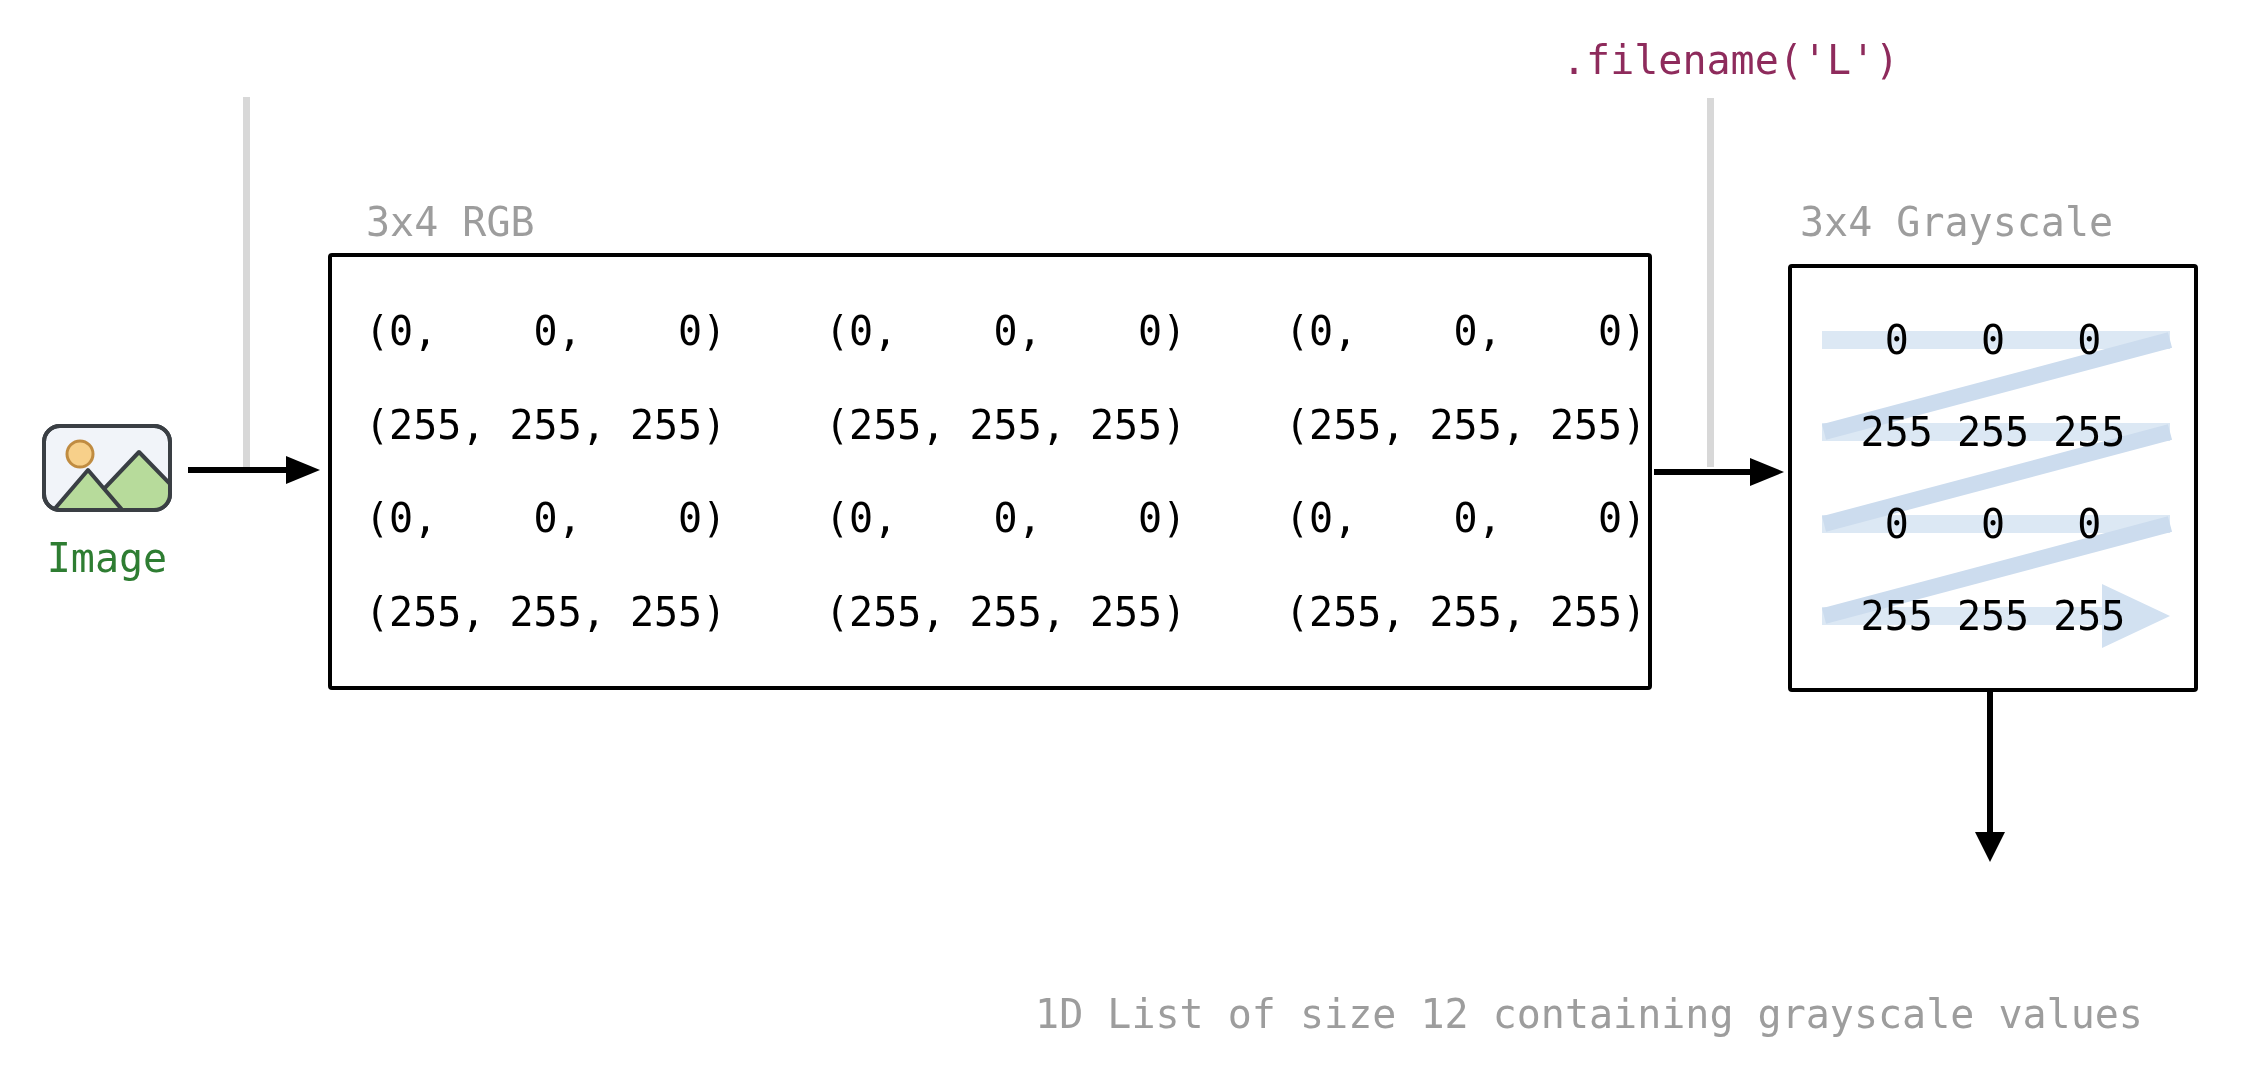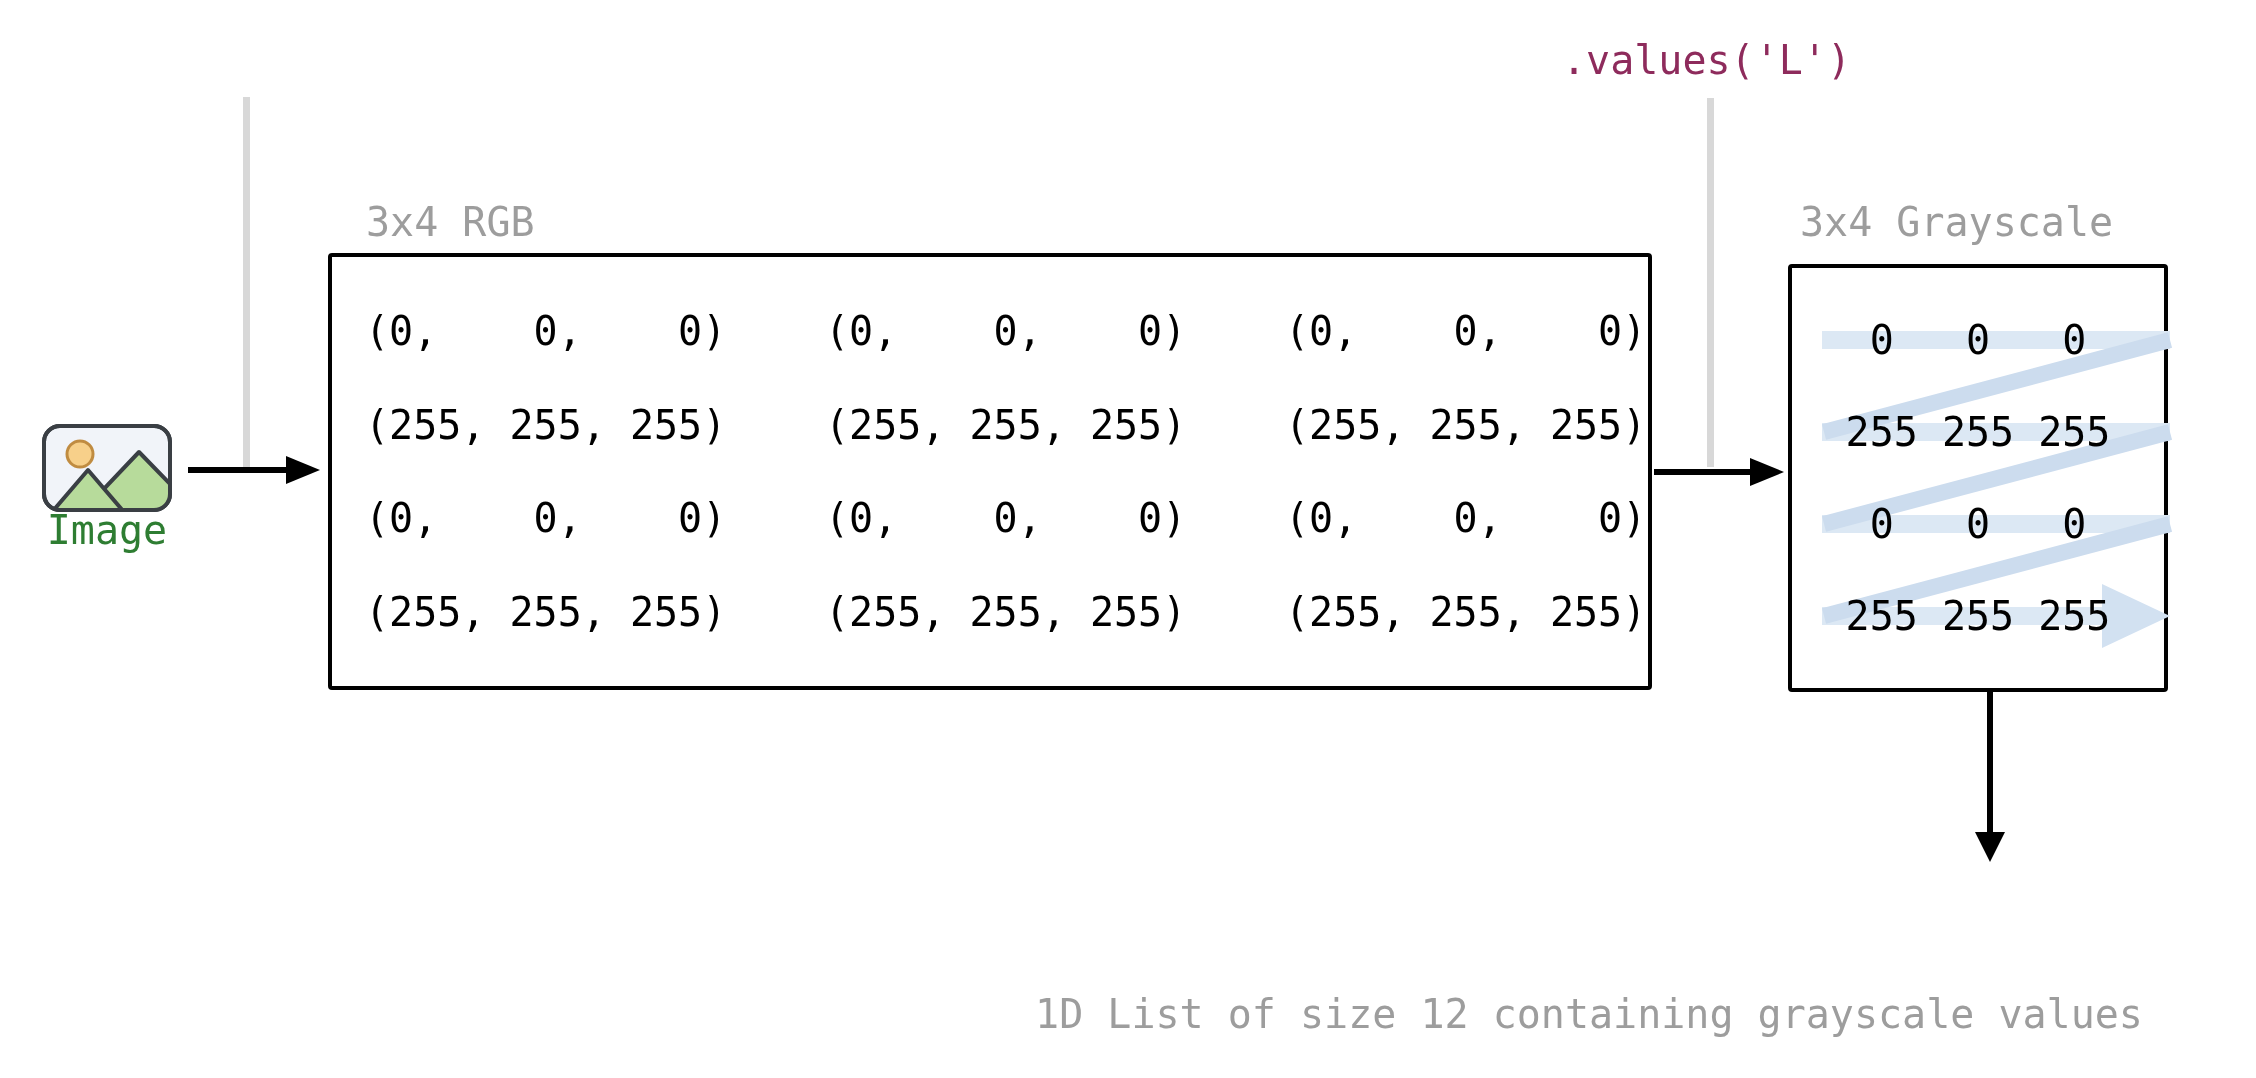--- a/index.html
+++ b/index.html
@@ -19,38 +19,38 @@
   .code-getdata{left:1454px;top:748px;}
   .guide{position:absolute;width:7px;background:var(--guide);}
   .guide1{left:243px;top:97px;height:370px;}
   .guide2{left:1707px;top:98px;height:369px;}
   .box-title{position:absolute;font-size:40px;line-height:48px;color:var(--muted);white-space:pre;}
   .rgb-title{left:366px;top:198px;}
   .gs-title{left:1800px;top:198px;}
   .rounded-box{position:absolute;background:#fff;border:4px solid #000;border-radius:4px;box-sizing:border-box;}
   .rgb-box{left:328px;top:253px;width:1324px;height:437px;display:flex;flex-direction:column;justify-content:space-evenly;padding-left:33px;}
   .rgb-row{display:grid;grid-template-columns:repeat(3,362px);column-gap:98px;font-size:40px;line-height:40px;}
-  .gs-box{left:1788px;top:264px;width:380px;height:428px;display:flex;flex-direction:column;justify-content:space-evenly;}
+  .gs-box{left:1788px;top:264px;width:410px;height:428px;display:flex;flex-direction:column;justify-content:space-evenly;}
   .gs-row{position:relative;z-index:1;text-align:center;font-size:40px;line-height:40px;}
   .zigzag{position:absolute;left:0;top:0;z-index:0;}
   .hline{position:absolute;background:#000;}
   .tri-right{position:absolute;width:0;height:0;border-top:14px solid transparent;border-bottom:14px solid transparent;border-left:34px solid #000;}
   .tri-down{position:absolute;width:0;height:0;border-left:15px solid transparent;border-right:15px solid transparent;border-top:30px solid #000;}
   .img-icon{position:absolute;left:42px;top:424px;}
-  .img-label{position:absolute;left:42px;top:506px;width:130px;text-align:center;font-size:40px;line-height:48px;color:var(--green);}
+  .img-label{position:absolute;left:42px;top:534px;width:130px;text-align:center;font-size:40px;line-height:48px;color:var(--green);}
   .list-box{position:absolute;left:968px;top:865px;width:1242px;height:110px;background:var(--listbg);border-radius:40px;display:flex;align-items:center;justify-content:center;}
   .list-text{font-size:40px;line-height:40px;white-space:pre;}
   .caption{position:absolute;left:968px;top:990px;width:1242px;text-align:center;font-size:40px;line-height:48px;color:var(--muted);white-space:pre;}
 </style>
 </head>
 <body>
 
 <div class="canvas">
 
-  <div class="code label-convert">.values('L')</div>
+  <div class="code label-convert">.filename('L')</div>
 
   <div class="guide guide1"></div>
   <div class="guide guide2"></div>
 
   <svg class="img-icon" width="130" height="88" viewBox="0 0 130 88">
     <defs>
         <clipPath id="iconclip">
           <rect x="2" y="2" width="126" height="84" rx="16"></rect>
         </clipPath>
       </defs>

